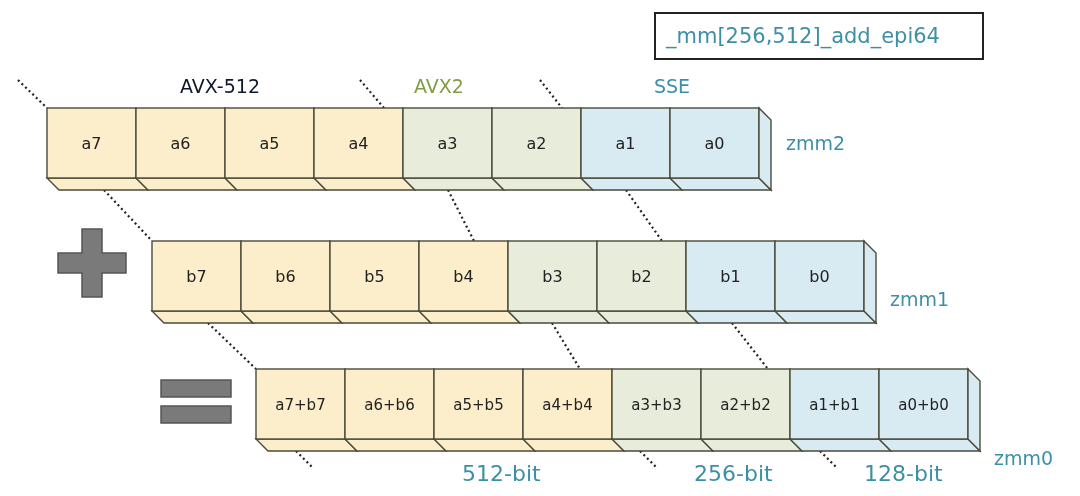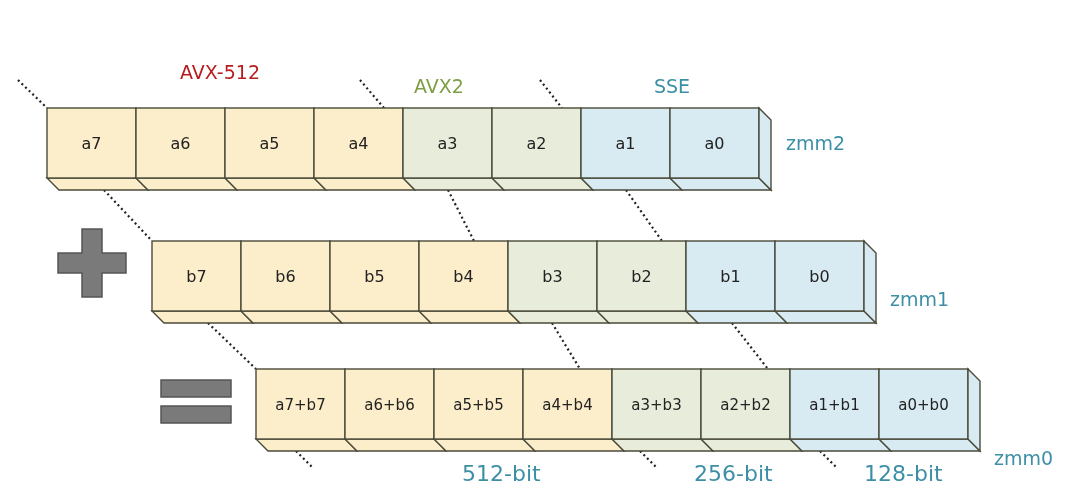--- a/index.html
+++ b/index.html
@@ -109,22 +109,25 @@
         <polygon points="790,439 879,439 891,451 802,451" fill="#d8eaf2" stroke="#4a4a3a" stroke-width="1.4"></polygon>
         <rect x="790" y="369" width="89" height="70" fill="#d8eaf2" stroke="#4a4a3a" stroke-width="1.4"></rect>
         <text x="834.5" y="410" text-anchor="middle" font-size="15" fill="#222" font-family="&quot;DejaVu Sans&quot;, sans-serif">a1+b1</text>
         <polygon points="879,439 968,439 980,451 891,451" fill="#d8eaf2" stroke="#4a4a3a" stroke-width="1.4"></polygon>
         <rect x="879" y="369" width="89" height="70" fill="#d8eaf2" stroke="#4a4a3a" stroke-width="1.4"></rect>
         <text x="923.5" y="410" text-anchor="middle" font-size="15" fill="#222" font-family="&quot;DejaVu Sans&quot;, sans-serif">a0+b0</text>
         <polygon points="968,369 980,381 980,451 968,439" fill="#d8eaf2" stroke="#4a4a3a" stroke-width="1.4"></polygon>
       </g>
     </svg>
 
+  <div class="title-box">
+    <span>_mm[256,512]_add_epi64</span>
+  </div>
 
-  <span class="isa-label" id="isa0" style="left: 180px; top: 61px; color: #b91c1c;">AVX-512</span>
+  <span class="isa-label" id="isa0" style="left: 180px; top: 75px; color: #0f172a;">AVX-512</span>
   <span class="isa-label" id="isa1" style="left: 414px; top: 75px; color: rgb(126, 158, 69);">AVX2</span>
   <span class="isa-label" id="isa2" style="left: 654px; top: 75px; color: rgb(61, 143, 166); text-align: center;">SSE</span>
 
   <span class="reg-label" style="left:786px; top:132px;">zmm2</span>
   <span class="reg-label" style="left:890px; top:288px;">zmm1</span>
   <span class="reg-label" style="left:994px; top:399px;margin-top:48px;">zmm0</span>
 
   <span class="width-label" style="left:462px; top:461px;">512-bit</span>
   <span class="width-label" style="left:694px; top:461px;">256-bit</span>
   <span class="width-label" style="left:864px; top:461px;">128-bit</span>

